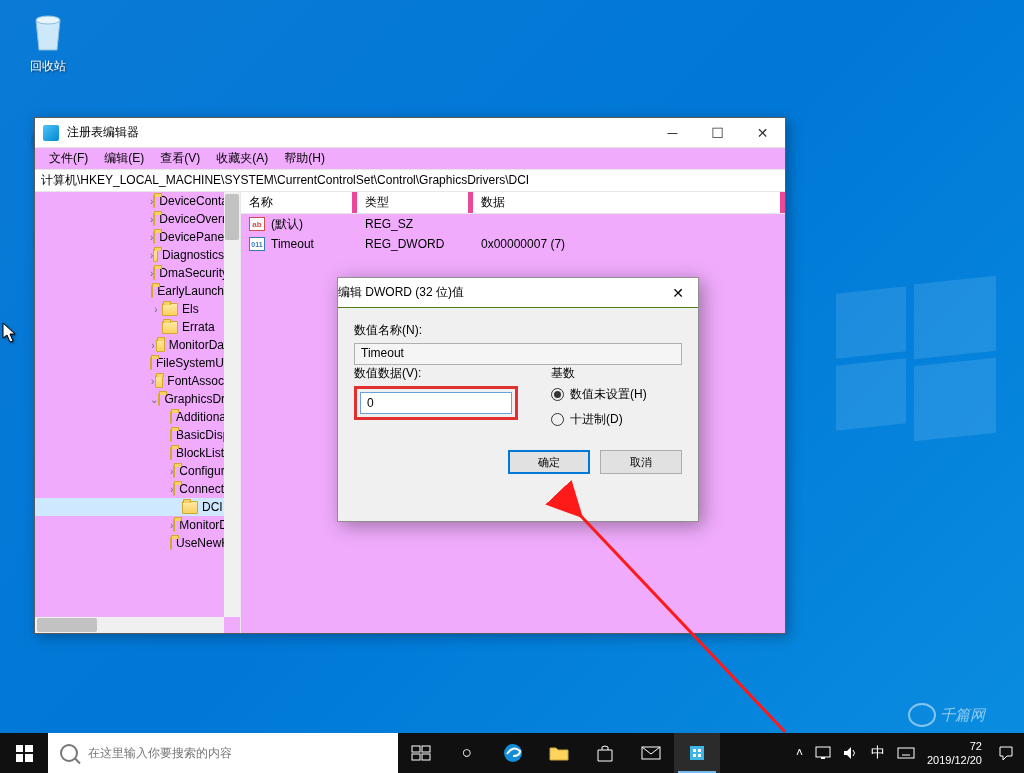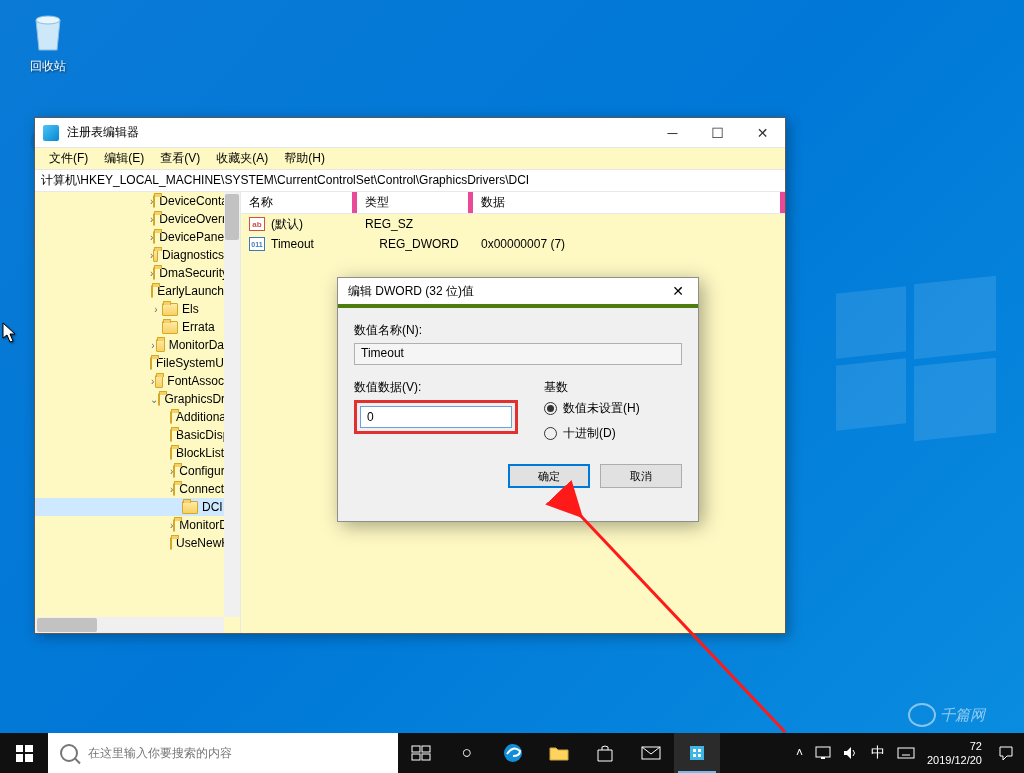--- a/index.html
+++ b/index.html
@@ -4,21 +4,21 @@
 <style>
 * { margin: 0; padding: 0; box-sizing: border-box; font-family: "Microsoft YaHei", "Segoe UI", Tahoma, sans-serif; }
 html, body { width: 1024px; height: 773px; overflow: hidden; }
 body { background: linear-gradient(135deg, #0a7ad6 0%, #0078d7 50%, #0a8de0 100%); position: relative; }
 
 .desktop-icon { position: absolute; width: 70px; text-align: center; color: #fff; font-size: 12px; }
 .desktop-icon .icon-img { width: 44px; height: 44px; margin: 0 auto 4px; display: flex; align-items: center; justify-content: center; }
 .desktop-icon .label { text-shadow: 1px 1px 2px rgba(0,0,0,.6); }
 
 
-.window { position: absolute; left: 34px; top: 117px; width: 752px; height: 517px; background: #fef9c3; border: 1px solid #5a5a5a; box-shadow: 3px 3px 12px rgba(0,0,0,.3); display: flex; flex-direction: column; }
+.window { position: absolute; left: 34px; top: 117px; width: 752px; height: 517px; background: #f0abfc; border: 1px solid #5a5a5a; box-shadow: 3px 3px 12px rgba(0,0,0,.3); display: flex; flex-direction: column; }
 .titlebar { height: 30px; display: flex; align-items: center; background: #fff; border-bottom: 1px solid #e6e6e6; }
 .titlebar .win-icon { width: 16px; height: 16px; margin: 0 8px; background: linear-gradient(135deg, #4fc3f7, #0288d1); border-radius: 2px; }
 .titlebar .title { flex: 1; font-size: 12px; color: #000; }
 .titlebar .controls { display: flex; }
 .titlebar .controls .btn { width: 45px; height: 30px; display: flex; align-items: center; justify-content: center; font-size: 14px; color: #333; }
 
 .menubar { height: 22px; display: flex; align-items: center; padding-left: 6px; font-size: 12px; color: #000; border-bottom: 1px solid #e6e6e6; gap: 0; }
 .menubar .item { padding: 2px 8px; }
 
 .addressbar { height: 22px; display: flex; align-items: center; padding: 0 6px; font-size: 12px; color: #000; border-bottom: 1px solid #e8e8e8; background: #fff; }
@@ -40,27 +40,27 @@
 .listview { flex: 1; font-size: 12px; color: #000; position: relative; }
 .lv-header { display: flex; height: 22px; align-items: center; border-bottom: 1px solid #e8e8e8; background: #fff; }
 .lv-header .col { padding-left: 8px; color: #000; border-right: 5px solid #ec4899; height:100%; display:flex; align-items:center; }
 .lv-row { display: flex; height: 20px; align-items: center; }
 .lv-row .col { padding-left: 8px; overflow: hidden; white-space: nowrap; }
 .stricon { width:16px; height:14px; margin-right:6px; background:#fff; border:1px solid #d05050; display:inline-flex; align-items:center; justify-content:center; font-size:8px; color:#d05050; font-weight:bold; }
 .dwicon { width:16px; height:14px; margin-right:6px; background:#fff; border:1px solid #3a78c2; display:inline-flex; align-items:center; justify-content:center; font-size:7px; color:#3a78c2; font-weight:bold; }
 
 
 .dialog { position: absolute; left: 337px; top: 277px; width: 362px; height: 245px; background: #f0f0f0; border: 1px solid #8f8f8f; box-shadow: 4px 4px 18px rgba(0,0,0,.35); font-size: 12px; color: #000; }
-.dialog .dtitlebar { height: 30px; background:#fff; display:flex; align-items:center; padding-left:10px; border-bottom:4px solid #4d7c0f; }
+.dialog .dtitlebar { height: 30px; background:#fff; display:flex; align-items:center; border-bottom:1px solid #4d7c0f; }
 .dialog .dtitlebar .dtitle { flex:1; }
 .dialog .dclose { width:40px; height:30px; display:flex; align-items:center; justify-content:center; font-size:14px; }
 .dialog .body { padding: 14px 16px; }
 .dialog label { display:block; margin-bottom:4px; }
 .dialog .ro-field { width: 100%; height:22px; border:1px solid #b0b0b0; background:#f5f5f5; padding:2px 6px; }
-.dialog .value-row { display:flex; gap: 26px; margin-top: 14px; }
+.dialog .value-row { display:flex; gap: 33px; }
 .dialog .value-col { flex: 0 0 164px; }
 .dialog .value-input-wrap { border: 3px solid #e03030; padding: 3px; }
 .dialog .value-input { width:100%; height:22px; border:1px solid #6aa0de; outline:none; padding:2px 6px; font-size:12px; }
 .dialog .radio-col { flex:1; }
 .dialog .radio-item { display:flex; align-items:center; gap:6px; margin-bottom:8px; }
 .dialog .radio { width:13px; height:13px; border:1px solid #333; border-radius:50%; display:inline-flex; align-items:center; justify-content:center; }
 .dialog .radio.checked::after { content:''; width:7px; height:7px; background:#333; border-radius:50%; }
 .dialog .buttons { display:flex; gap:10px; justify-content:flex-end; padding: 0 16px 14px; }
 .dialog .dbtn { width:82px; height:24px; border:1px solid #adadad; background:#e1e1e1; display:flex; align-items:center; justify-content:center; font-size:11px; }
 .dialog .dbtn.primary { border:2px solid #0078d7; background:#e1e1e1; }
@@ -277,21 +277,21 @@
               <span class="stricon">ab</span>
               <span>(默认)</span>
             </div>
             <div class="col" style="width: 116px;">REG_SZ</div>
           </div>
           <div class="lv-row">
             <div class="col" style="width: 116px; display: flex; align-items: center;">
               <span class="dwicon">011</span>
               <span>Timeout</span>
             </div>
-            <div class="col" style="width: 116px; text-align: center;">REG_DWORD</div>
+            <div class="col" style="width: 116px;">REG_DWORD</div>
             <div class="col" style="flex: 1 1 0%;">0x00000007 (7)</div>
           </div>
         </div>
     </div>
   </div>
 </div>
 
 <div class="dialog">
   <div class="dtitlebar">
     <div class="dtitle">编辑 DWORD (32 位)值</div>

